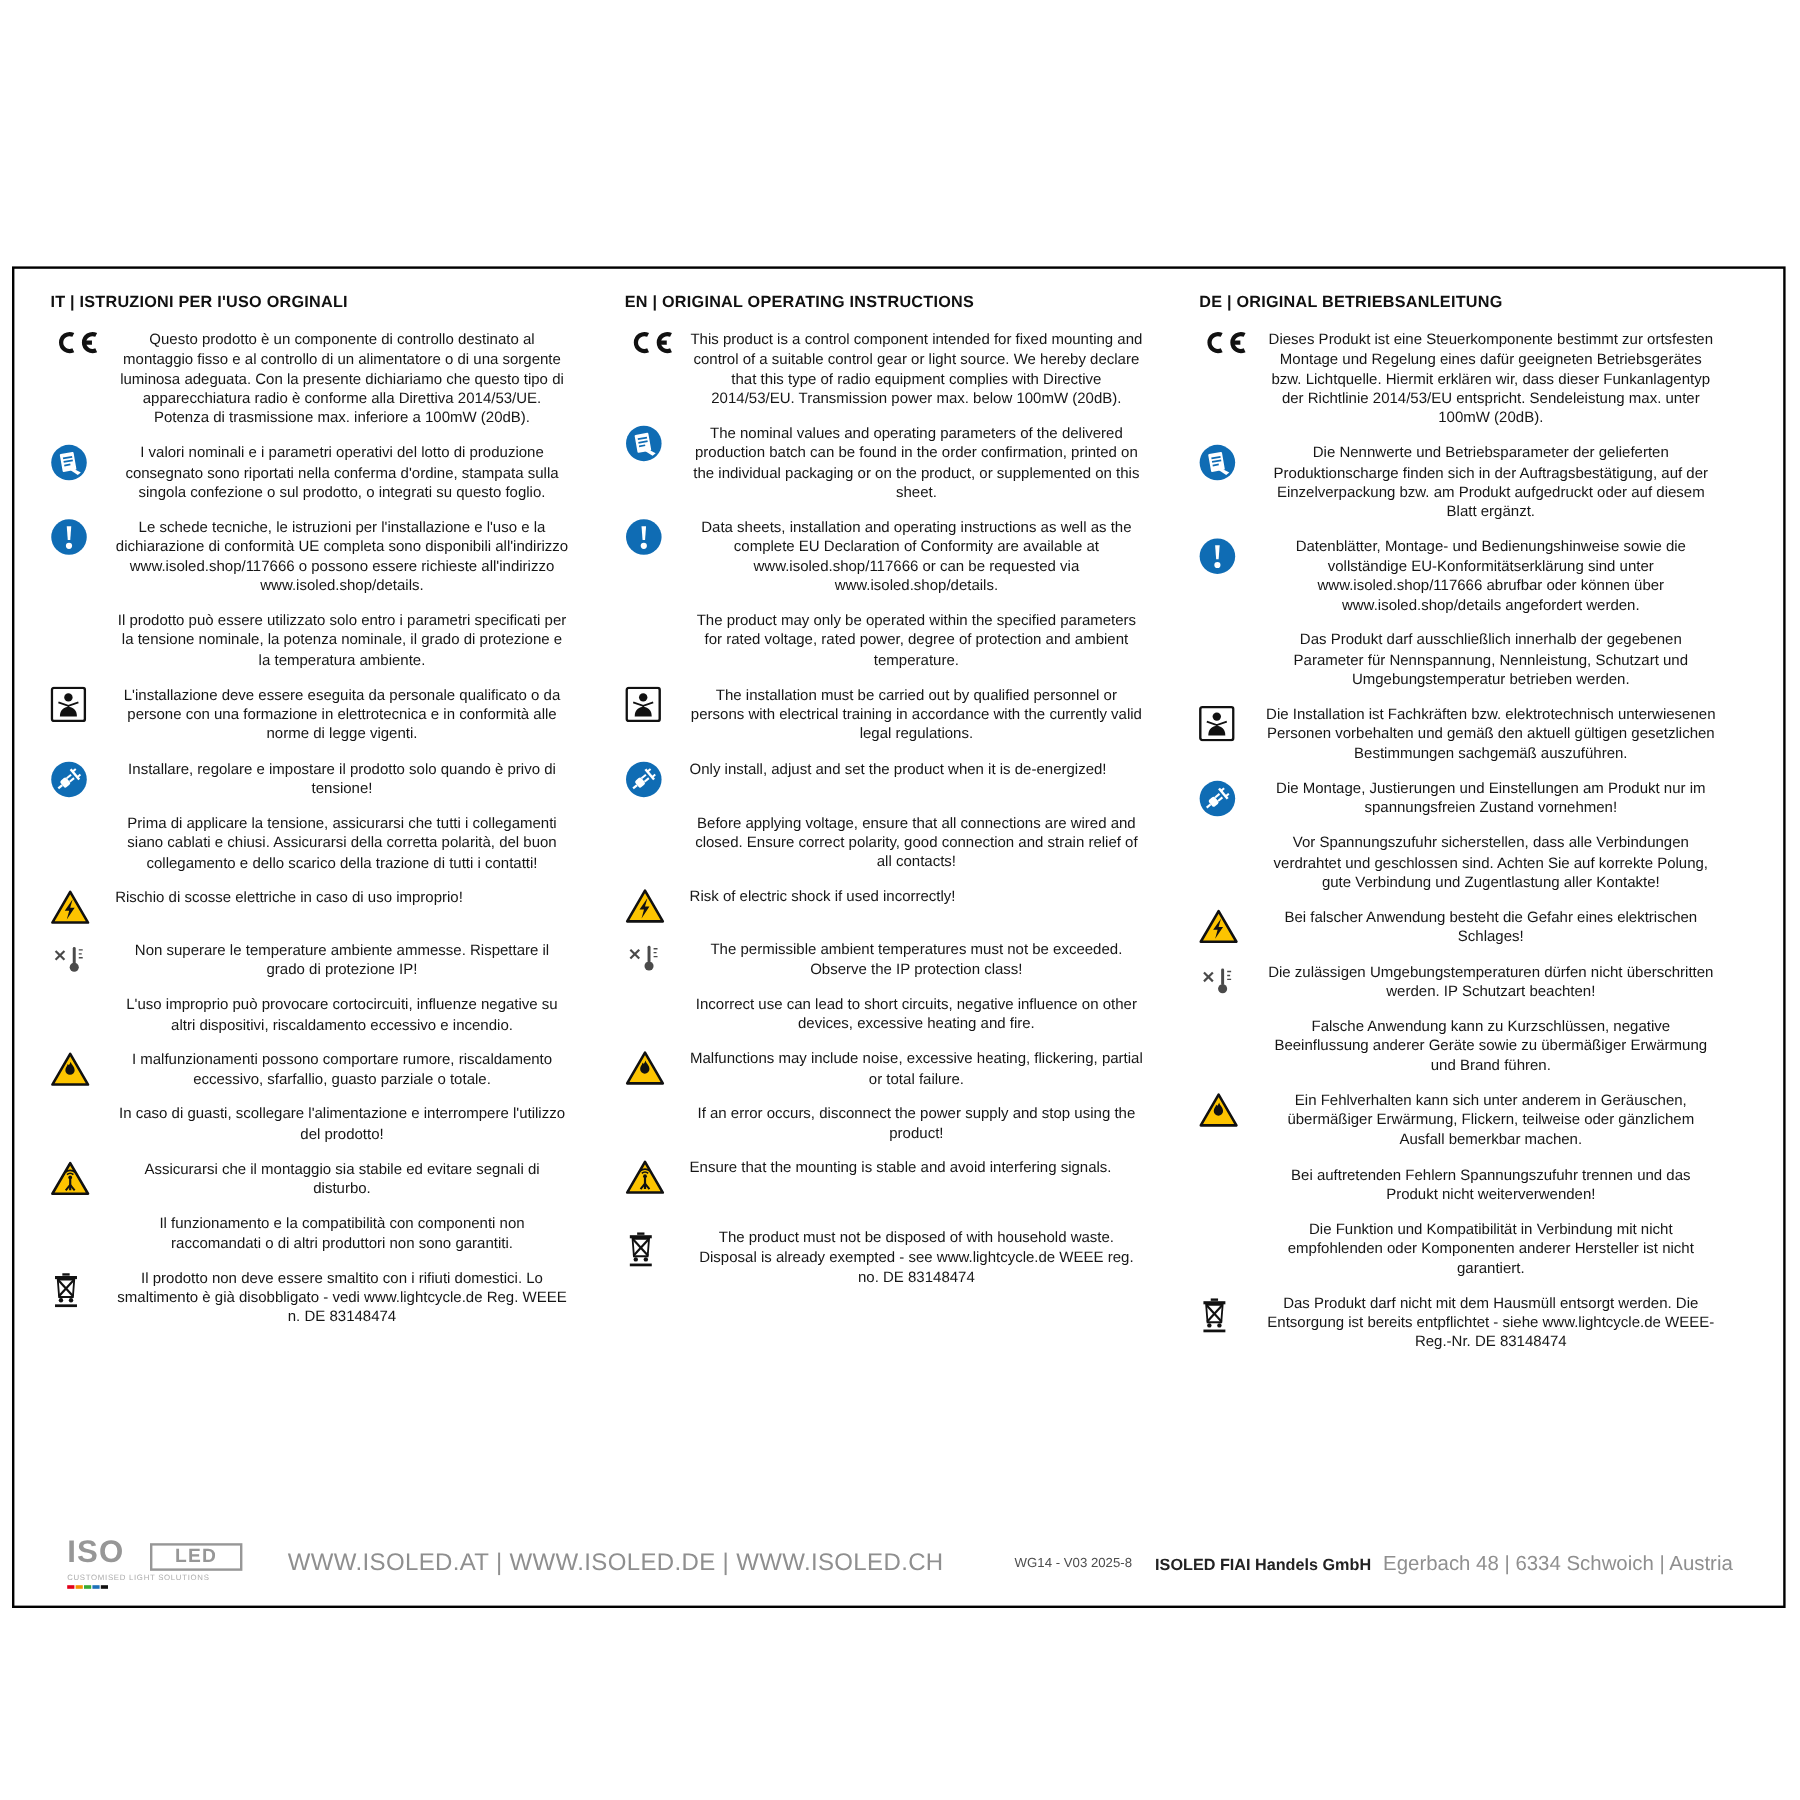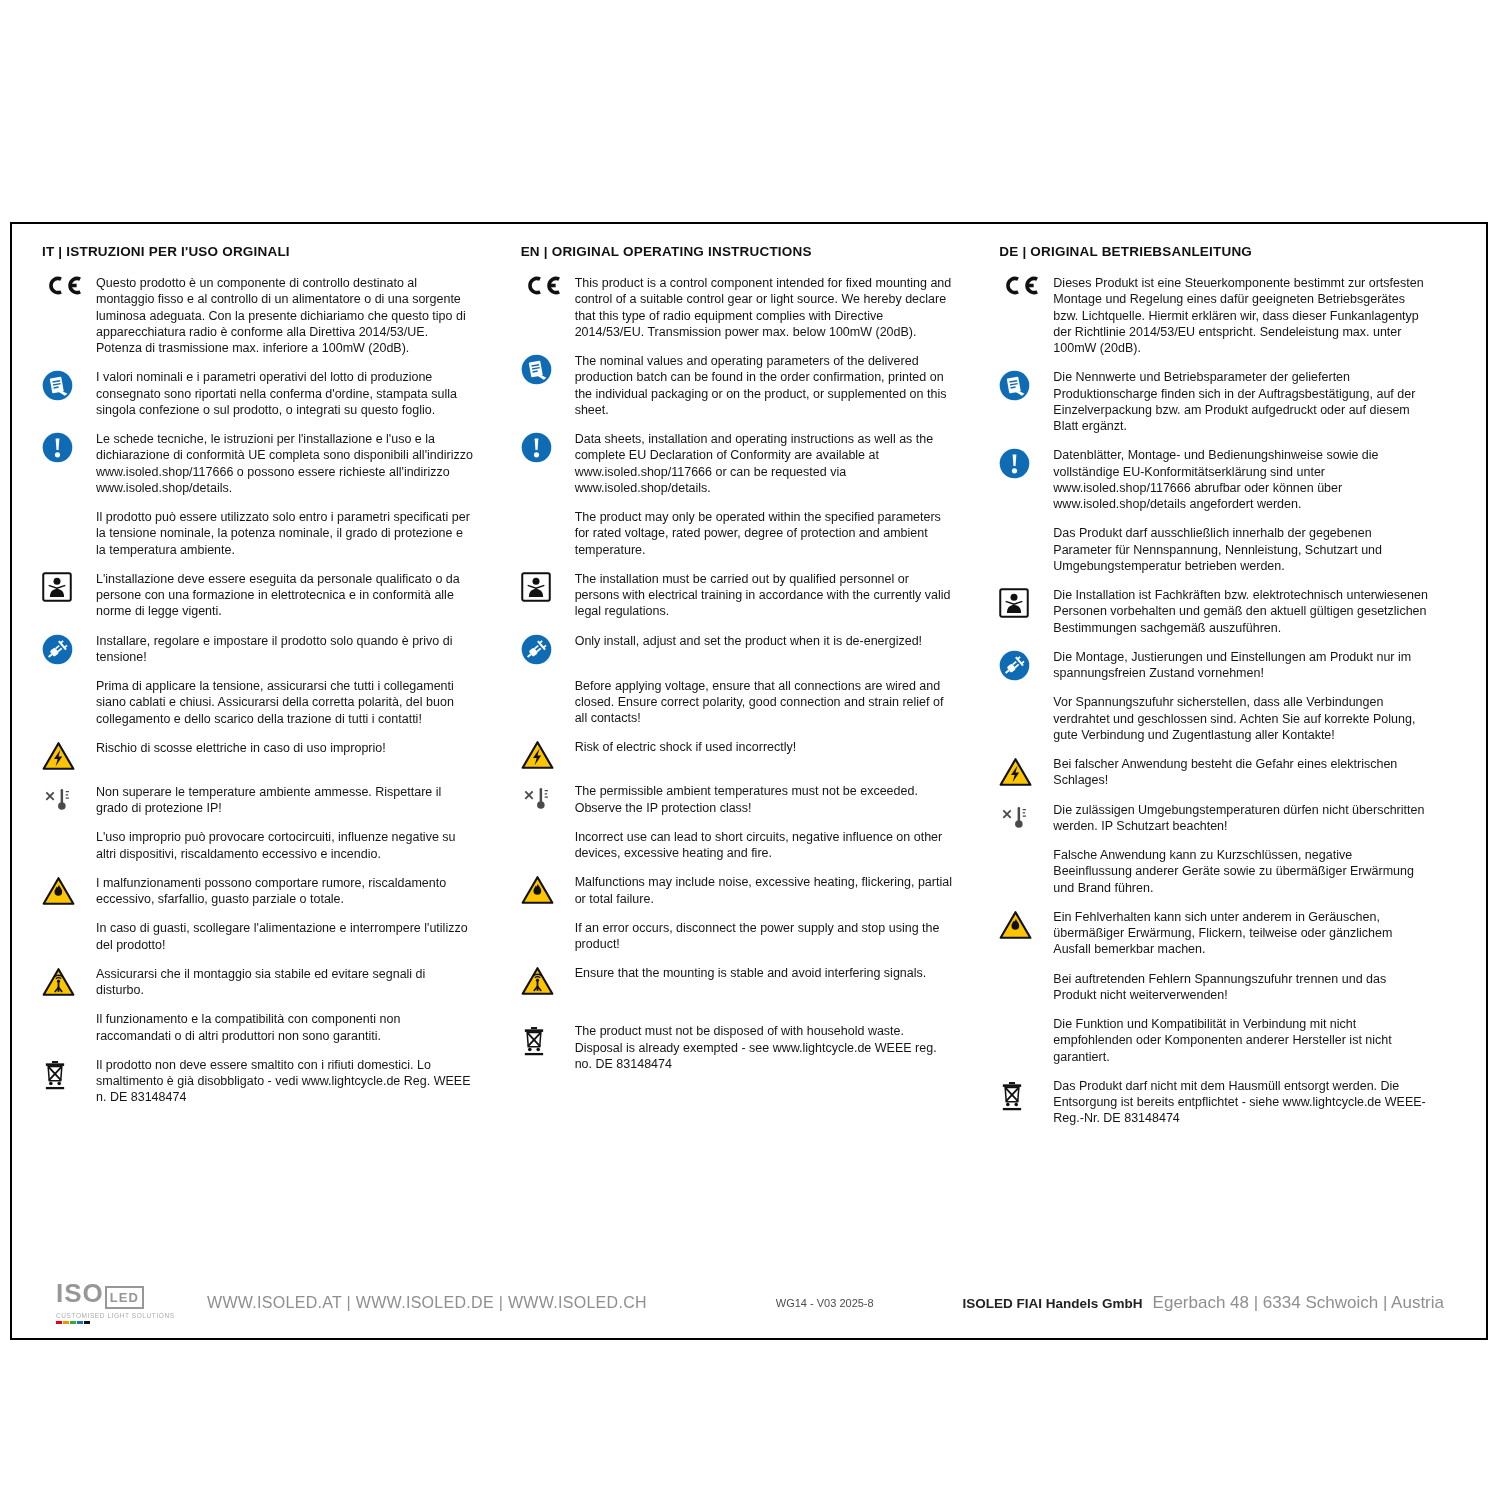--- a/index.html
+++ b/index.html
@@ -11,37 +11,37 @@
     position:absolute;top:222px;left:10px;width:1478px;height:1118px;
     border:2px solid #000;box-sizing:border-box;background:#fff;overflow:hidden;
   }
   .columns{
     display:grid;grid-template-columns:repeat(3,1fr);column-gap:34px;
     padding:20px 42px 0 30px;
   }
   .col-header{
     font-size:13.5px;font-weight:bold;color:#111;margin:0 0 16px 0;letter-spacing:.2px;
   }
-  .row{display:flex;margin-bottom:13px;}
+  .row{display:flex;margin-bottom:13px;text-align:center;}
   .icon-cell{width:54px;flex:0 0 54px;padding-top:1px;}
   .icon-cell svg{display:block;}
   .row-text{margin:0;font-size:12.5px;line-height:1.3;max-width:378px;color:#161616;}
   .footer{
     position:absolute;left:44px;right:42px;bottom:14px;
     display:flex;align-items:center;
   }
   .logo-block{display:flex;flex-direction:column;min-width:128px;}
   .logo-line{display:flex;align-items:baseline;}
   .logo-iso{font-size:26px;font-weight:bold;color:#979797;letter-spacing:1px;line-height:24px;}
-  .logo-led{border:2.5px solid #979797;color:#979797;font-weight:bold;font-size:13px;
-    padding:0 3px;margin-left:1px;line-height:19px;letter-spacing:1px;}
+  .logo-led{border:2.5px solid #979797;color:#979797;font-weight:bold;font-size:16px;
+    padding:0 19px;margin-left:21px;line-height:19px;letter-spacing:1px;}
   .logo-tag{font-size:6.5px;color:#ababab;letter-spacing:.09em;margin-top:3px;white-space:nowrap;}
   .logo-colors{display:flex;gap:1px;margin-top:2px;}
   .logo-colors span{width:6px;height:3px;display:inline-block;}
-  .websites{color:#8f8f8f;font-size:16px;margin-left:23px;letter-spacing:.3px;white-space:nowrap;text-align:right;}
+  .websites{color:#8f8f8f;font-size:20px;margin-left:38px;letter-spacing:.3px;white-space:nowrap;text-align:right;}
   .doc-code{flex:1;text-align:center;font-size:11px;color:#4d4d4d;white-space:nowrap;margin-left:40px;}
   .company{display:flex;gap:10px;align-items:baseline;white-space:nowrap;}
   .company-name{font-weight:bold;color:#222;font-size:13.5px;}
   .company-address{color:#8f8f8f;font-size:17px;}
 </style>
 </head>
 <body>
 
 <div class="frame">
 

